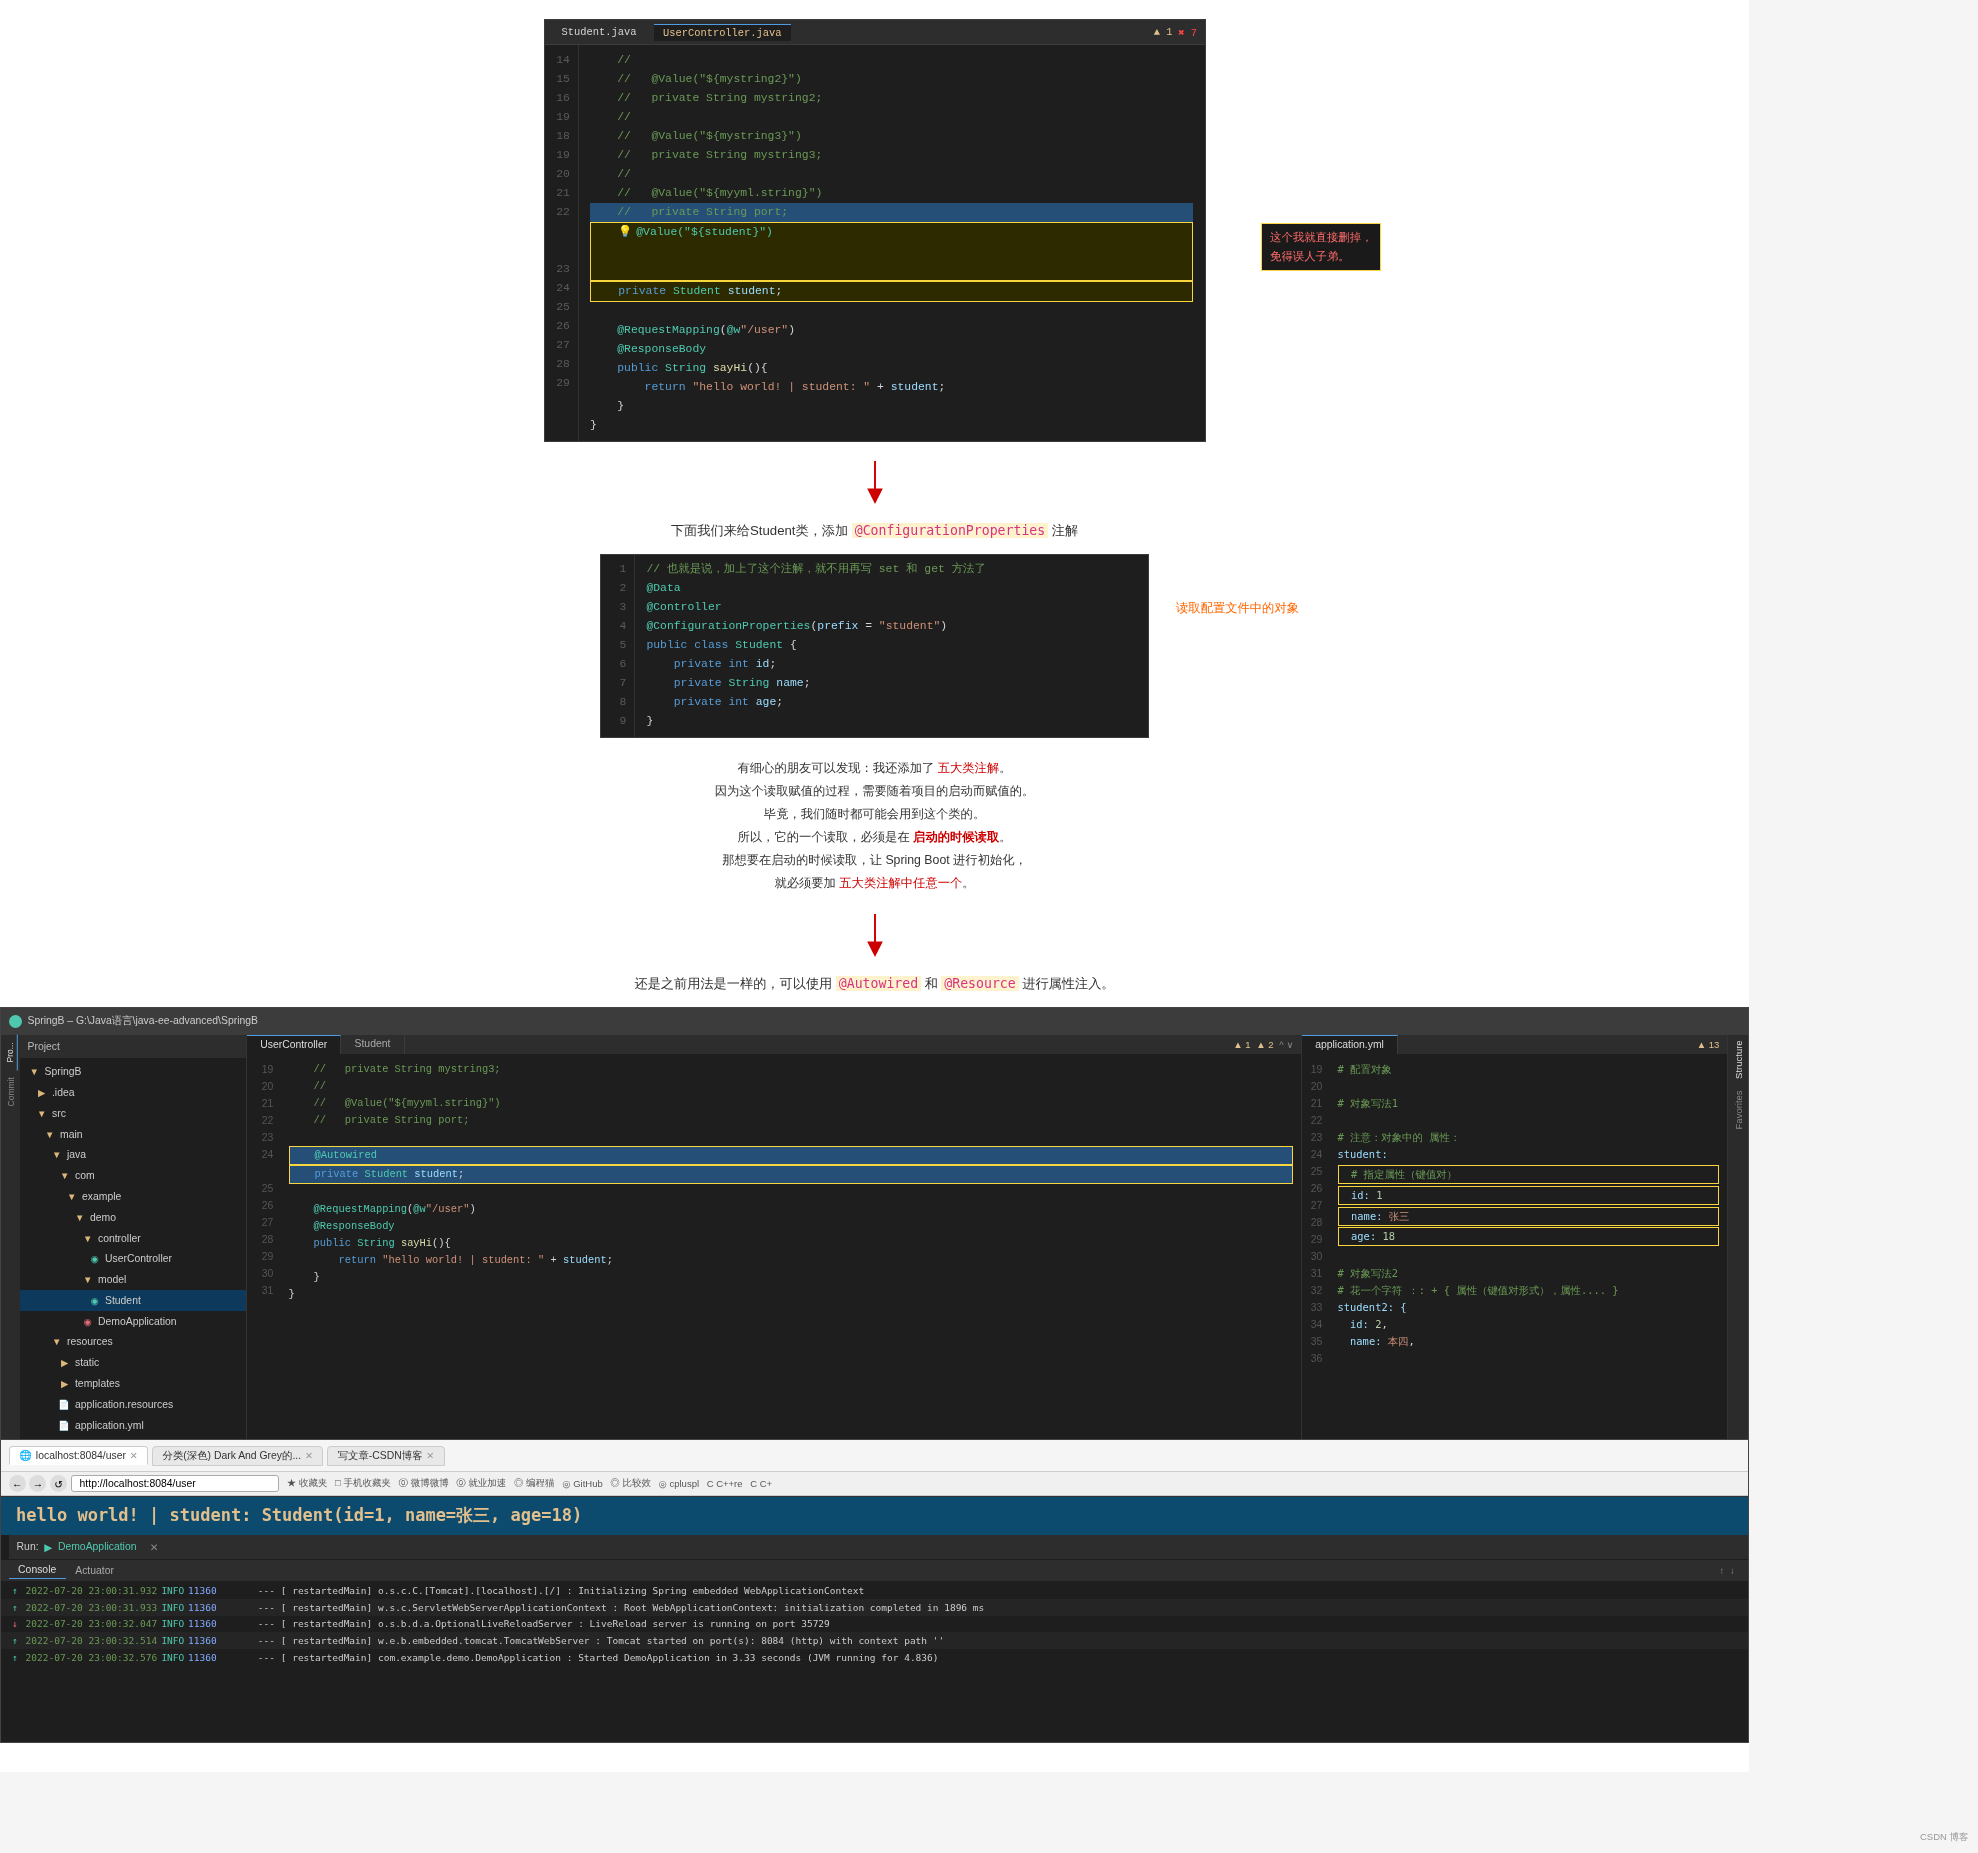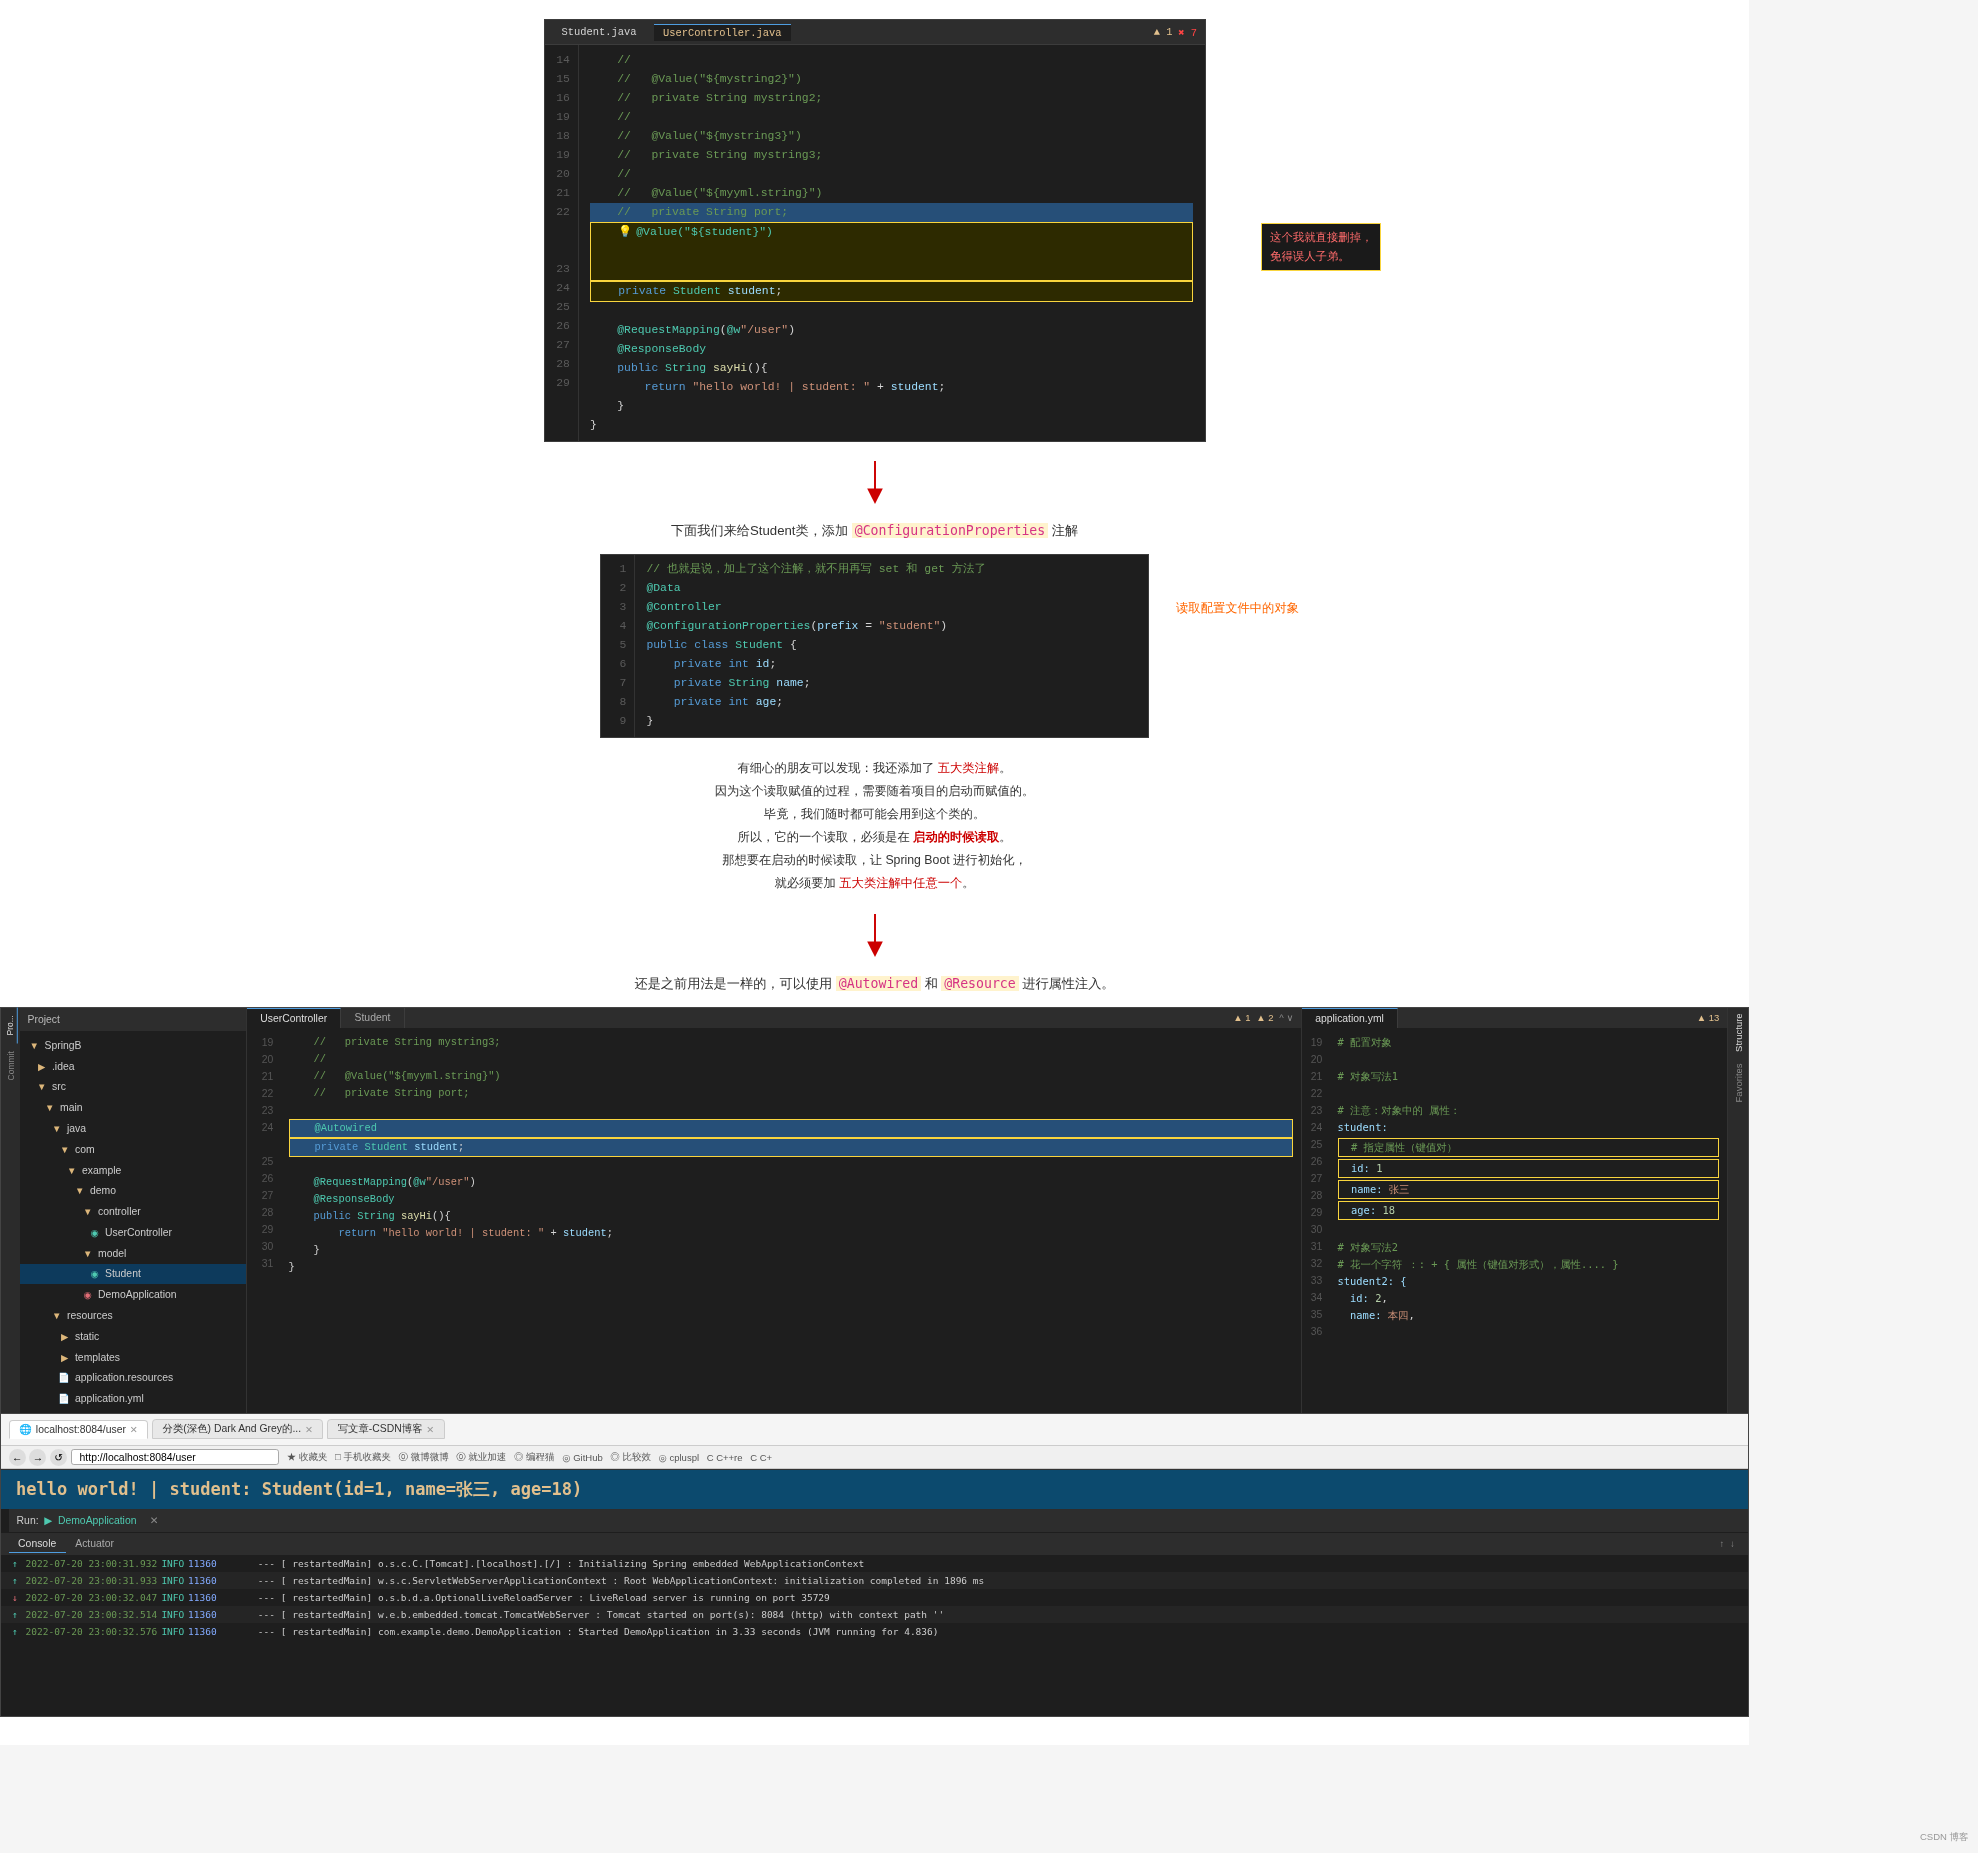--- a/index.html
+++ b/index.html
@@ -783,20 +783,26 @@
       <span class="highlight-code">@Autowired</span>
       <span> 和 </span>
       <span class="highlight-code">@Resource</span>
       <span> 进行属性注入。</span>
     </div>
   </div>
 
   <div class="section-bottom">
     <div class="ide-container">
 
+      <div class="ide-header">
+        <div class="ide-header-icon"></div>
+        <div class="ide-title">
+          <span>SpringB</span> – <span>G:\Java语言\java-ee-advanced\SpringB</span>
+        </div>
+      </div>
 
       <div class="ide-body">
 
         <div class="left-vtabs">
           <div class="left-vtab active">Pro...</div>
           <div class="left-vtab">Commit</div>
         </div>
 
         <div class="project-sidebar">
           <div class="sidebar-header">Project</div>

